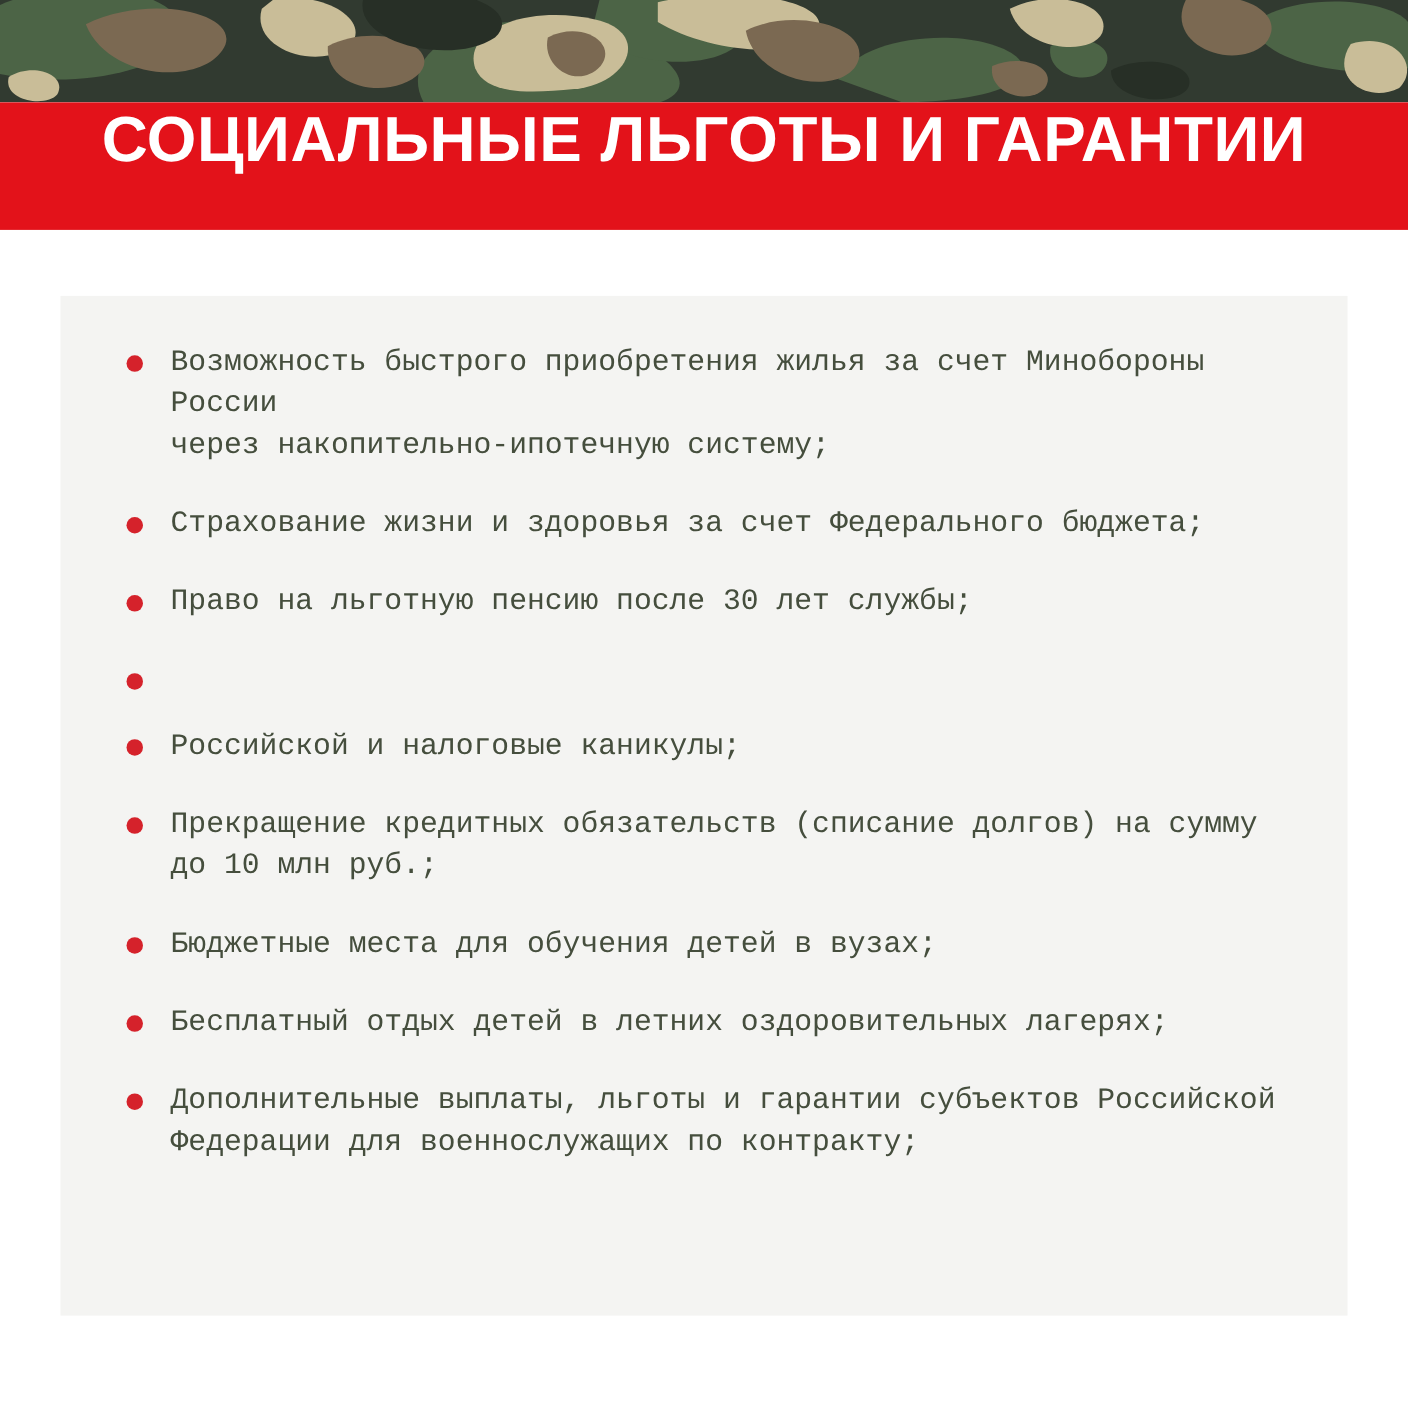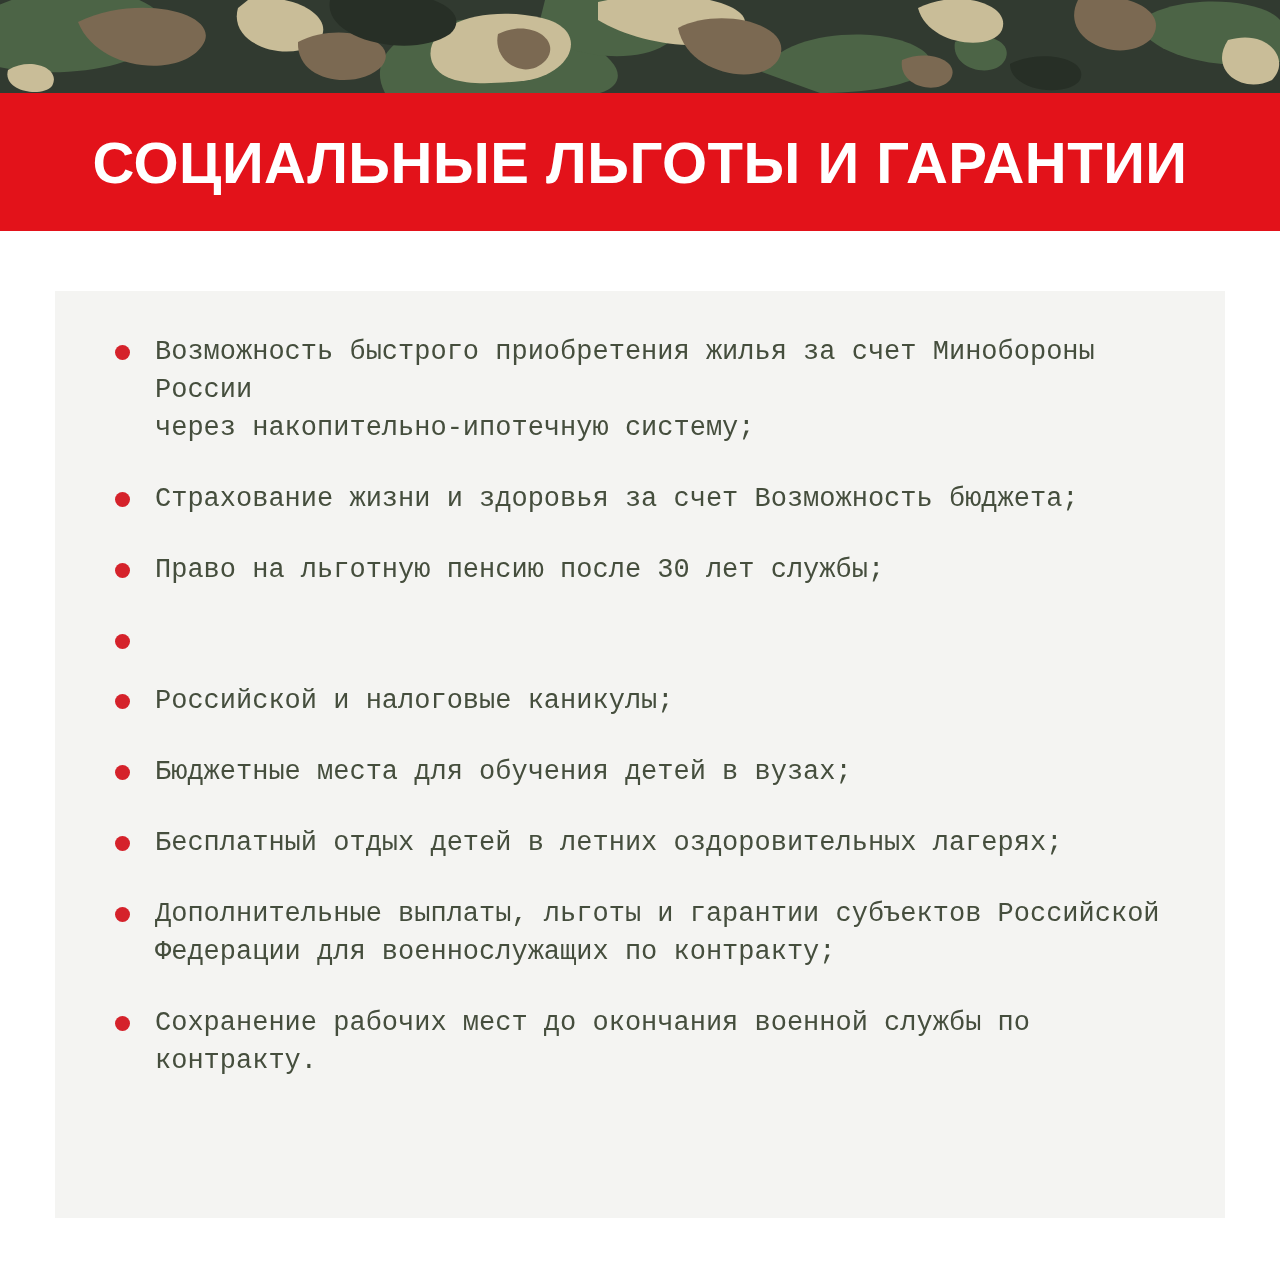--- a/index.html
+++ b/index.html
@@ -27,24 +27,23 @@
     overflow: hidden;
     position: relative;
   }
   .camo-band {
     width: 1280px;
     height: 93px;
     display: block;
   }
   .title-band {
     width: 1280px;
-    height: 138px;
+    height: 116px;
     background: var(--banner-red);
     display: flex;
-    align-items: center;
     justify-content: center;
   }
   .title-band h1 {
     color: #ffffff;
     font-size: 58px;
     font-weight: bold;
     letter-spacing: 0.5px;
     text-transform: uppercase;
     white-space: nowrap;
   }
@@ -123,54 +122,55 @@
     <ul class="benefits-list">
   <li class="benefit-item">
     <span class="dot"></span>
     <span class="benefit-text">Возможность быстрого приобретения жилья за счет Минобороны России
 через накопительно-ипотечную систему;</span>
   </li>
 
 
   <li class="benefit-item">
     <span class="dot"></span>
-    <span class="benefit-text">Страхование жизни и здоровья за счет Возможность бюджета;</span>
+    <span class="benefit-text">Страхование жизни и здоровья за счет Федерального бюджета;</span>
   </li>
 
   <li class="benefit-item">
     <span class="dot"></span>
     <span class="benefit-text">Право на льготную пенсию после 30 лет службы;</span>
   </li>
 
   <li class="benefit-item">
     <span class="dot"></span>
   </li>
 
   <li class="benefit-item">
     <span class="dot"></span>
     <span class="benefit-text">Российской и налоговые каникулы;</span>
   </li>
 
+  <li class="benefit-item">
+    <span class="dot"></span>
+    <span class="benefit-text">Прекращение кредитных обязательств (списание долгов) на сумму
+до 10 млн руб.;</span>
+  </li>
 
   <li class="benefit-item">
     <span class="dot"></span>
     <span class="benefit-text">Бюджетные места для обучения детей в вузах;</span>
   </li>
 
   <li class="benefit-item">
     <span class="dot"></span>
     <span class="benefit-text">Бесплатный отдых детей в летних оздоровительных лагерях;</span>
   </li>
 
   <li class="benefit-item">
     <span class="dot"></span>
     <span class="benefit-text">Дополнительные выплаты, льготы и гарантии субъектов Российской
 Федерации для военнослужащих по контракту;</span>
   </li>
 
-  <li class="benefit-item">
-    <span class="dot"></span>
-    <span class="benefit-text">Сохранение рабочих мест до окончания военной службы по контракту.</span>
-  </li>
 </ul>
   </div>
 
 </div>
 
 </body></html>

